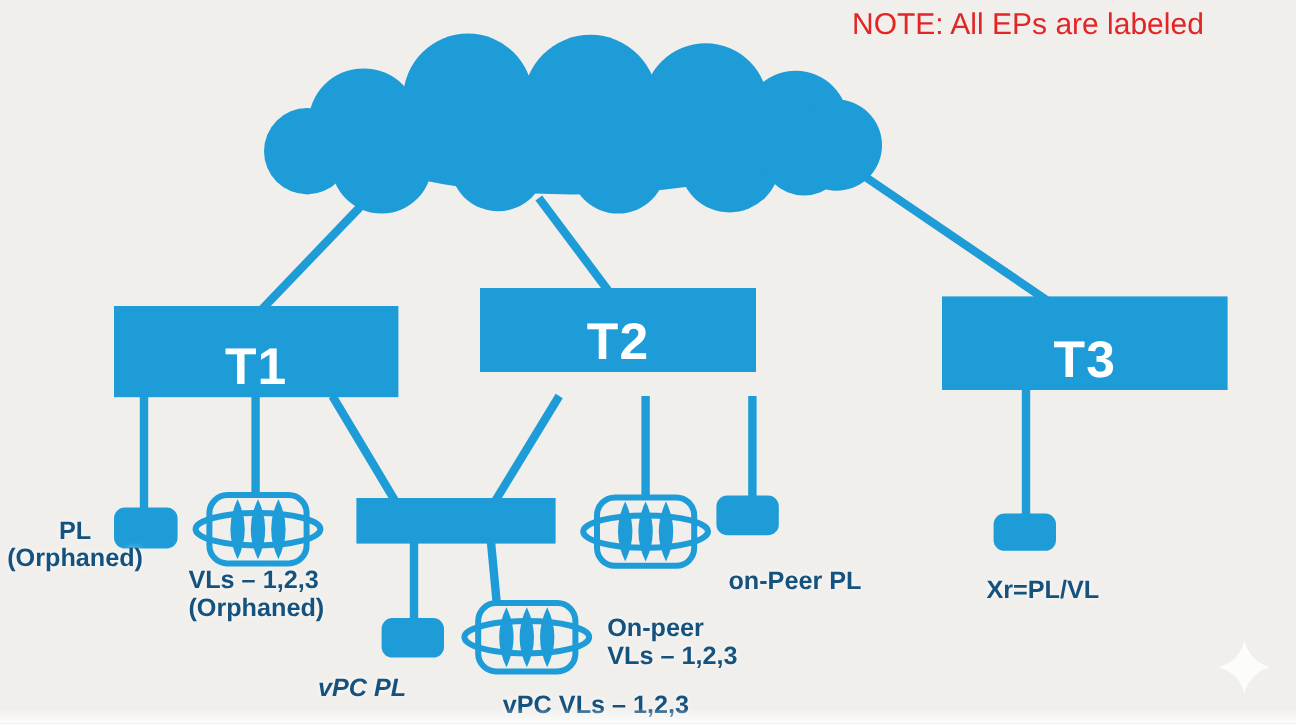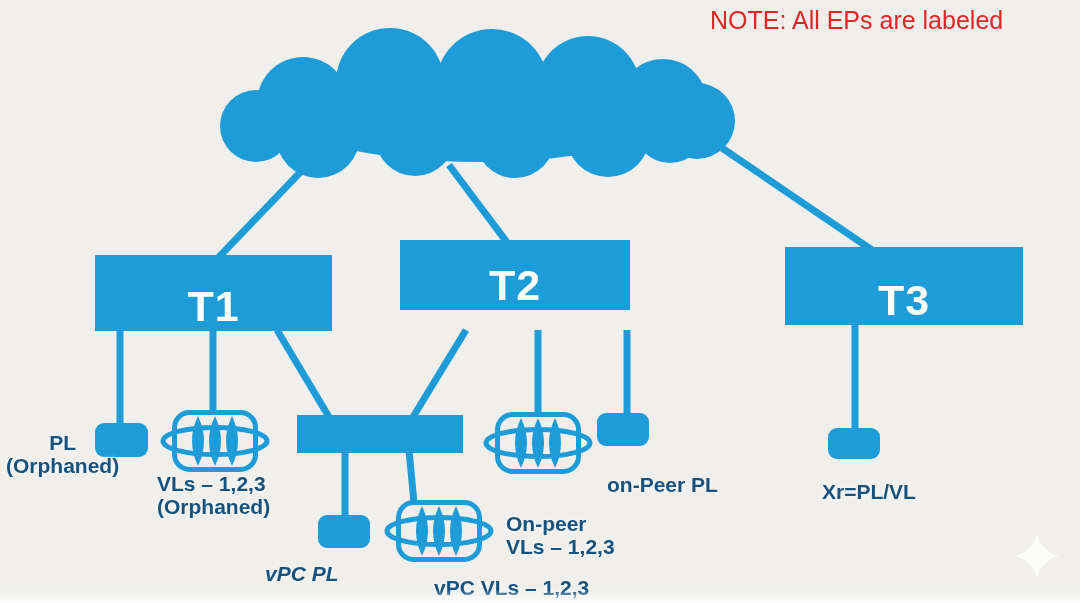--- a/index.html
+++ b/index.html
@@ -129,21 +129,21 @@
 
   <div class="ep-label" style="left:157px;top:472px;">
     <span>VLs – 1,2,3</span>
     <span>(Orphaned)</span>
   </div>
 
   <div class="ep-label" style="left:265px;top:562px;font-style:italic;">
     <span>vPC PL</span>
   </div>
 
-  <div class="ep-label" style="left:434px;top:576px;">
+  <div class="ep-label" style="left:419px;top:576px;">
     <span>vPC VLs – 1,2,3</span>
   </div>
 
   <div class="ep-label" style="left:506px;top:512px;">
     <span>On-peer</span>
     <span>VLs – 1,2,3</span>
   </div>
 
   <div class="ep-label" style="left:607px;top:473px;">
     <span>on-Peer PL</span>

